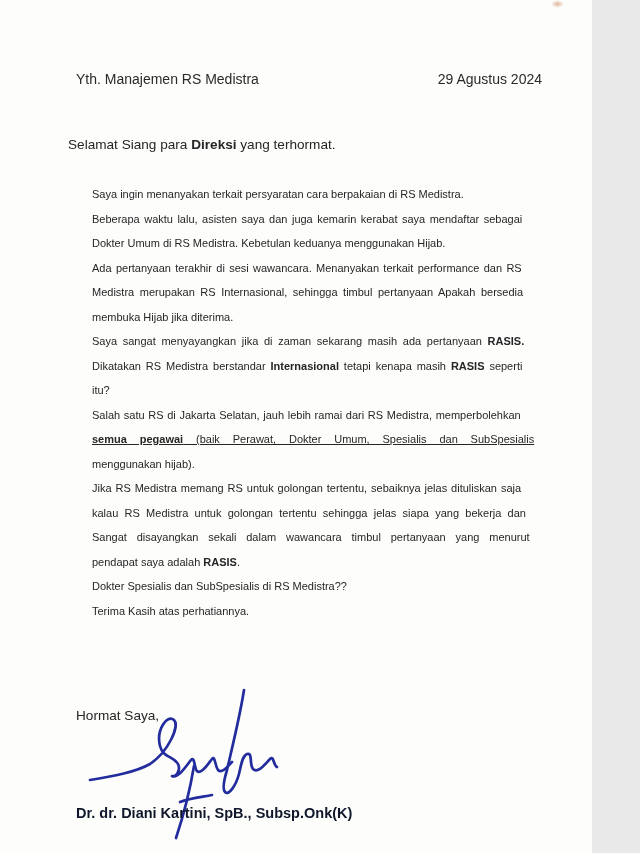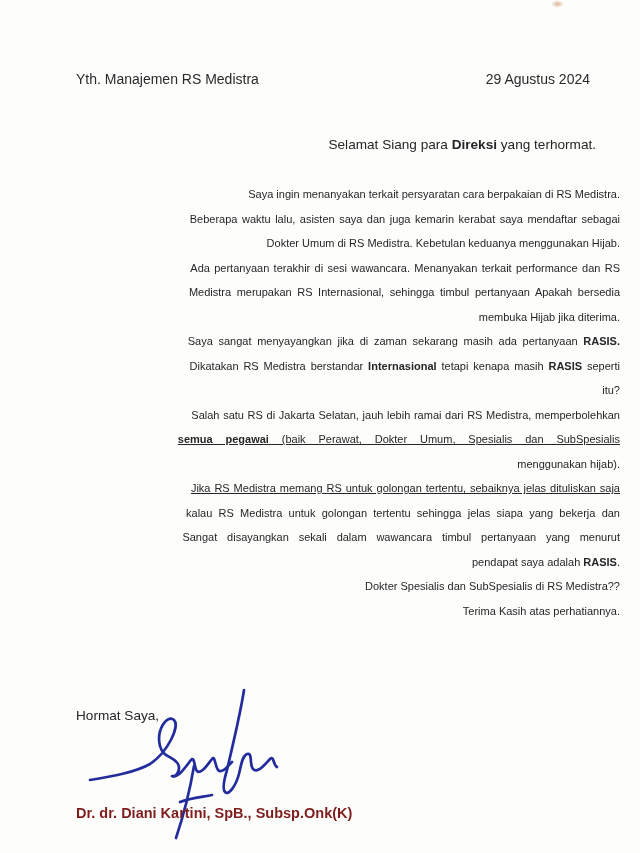--- a/index.html
+++ b/index.html
@@ -3,25 +3,24 @@
 <meta charset="utf-8">
 <style>
   html,body{margin:0;padding:0;}
   body{
     width:640px;height:853px;
     background:#e9e9e9;
     font-family:"Liberation Sans", sans-serif;
   }
   .page{
     position:relative;
-    width:640px;height:853px;
+    width:592px;height:853px;
     background:#fdfdfc;
     color:#262626;
     overflow:hidden;
-    text-align:right;
   }
   .abs{position:absolute;}
   .hdr{
     top:68px;height:22px;line-height:22px;
     font-size:14px;color:#2a2a2a;
     white-space:nowrap;
   }
   #recipient{left:76px;}
   #date{right:50px;}
   #greeting{
@@ -40,21 +39,21 @@
   #closing{
     left:76px;top:704px;height:24.5px;line-height:24.5px;
     font-size:13.6px;white-space:nowrap;
   }
   #signature{
     left:84px;top:686px;width:206px;height:156px;
     pointer-events:none;
   }
   #signatory{
     left:76px;top:801px;height:24px;line-height:24px;
-    font-size:14.5px;font-weight:bold;color:#7f1d1d;
+    font-size:14.5px;font-weight:bold;color:#0f172a;
     white-space:nowrap;
   }
   #scan-artifact{
     left:551px;top:0;width:13px;height:8px;
     background:radial-gradient(ellipse at center, rgba(199,122,72,.55), rgba(199,122,72,0) 70%);
     filter:blur(.5px);
   }
 </style>
 </head>
 <body>
@@ -77,21 +76,21 @@
       <div class="line"><span class="runs"><span>Dokter Umum di RS Medistra. Kebetulan keduanya menggunakan Hijab.</span></span></div>
       <div class="line"><span class="runs" style="word-spacing: 1.26719px;"><span>Ada pertanyaan terakhir di sesi wawancara. Menanyakan terkait performance dan RS</span></span></div>
       <div class="line"><span class="runs" style="word-spacing: 2.52344px;"><span>Medistra merupakan RS Internasional, sehingga timbul pertanyaan Apakah bersedia</span></span></div>
       <div class="line"><span class="runs"><span>membuka Hijab jika diterima.</span></span></div>
       <div class="line"><span class="runs" style="word-spacing: 2.62344px;"><span>Saya sangat menyayangkan jika di zaman sekarang masih ada pertanyaan </span><span class="b">RASIS.</span></span></div>
       <div class="line"><span class="runs" style="word-spacing: 1.82986px;"><span>Dikatakan RS Medistra berstandar </span><span class="b">Internasional</span><span> tetapi kenapa masih </span><span class="b">RASIS</span><span> seperti</span></span></div>
       <div class="line"><span class="runs"><span>itu?</span></span></div>
       <div class="line"><span class="runs" style="word-spacing: 0.615885px;"><span>Salah satu RS di Jakarta Selatan, jauh lebih ramai dari RS Medistra, memperbolehkan</span></span></div>
       <div class="line"><span class="runs" style="word-spacing: 9.80469px; text-decoration: underline;"><span class="b">semua pegawai</span><span> (baik Perawat, Dokter Umum, Spesialis dan SubSpesialis</span></span></div>
       <div class="line"><span class="runs"><span>menggunakan hijab).</span></span></div>
-      <div class="line"><span class="runs" style="word-spacing: 0.87642px; text-decoration: underline;"><span>Jika RS Medistra memang RS untuk golongan tertentu, sebaiknya jelas dituliskan saja</span></span></div>
+      <div class="line"><span class="runs" style="word-spacing: 0.87642px;"><span>Jika RS Medistra memang RS untuk golongan tertentu, sebaiknya jelas dituliskan saja</span></span></div>
       <div class="line"><span class="runs" style="word-spacing: 3.20597px;"><span>kalau RS Medistra untuk golongan tertentu sehingga jelas siapa yang bekerja dan</span></span></div>
       <div class="line"><span class="runs" style="word-spacing: 6.77539px;"><span>Sangat disayangkan sekali dalam wawancara timbul pertanyaan yang menurut</span></span></div>
       <div class="line"><span class="runs"><span>pendapat saya adalah </span><span class="b">RASIS</span><span>.</span></span></div>
       <div class="line"><span class="runs"><span>Dokter Spesialis dan SubSpesialis di RS Medistra??</span></span></div>
       <div class="line"><span class="runs"><span>Terima Kasih atas perhatiannya.</span></span></div>
     </div>
 
   <div id="closing" class="abs">Hormat Saya,</div>
 
   <svg id="signature" class="abs" viewBox="0 0 206 156" xmlns="http://www.w3.org/2000/svg">

